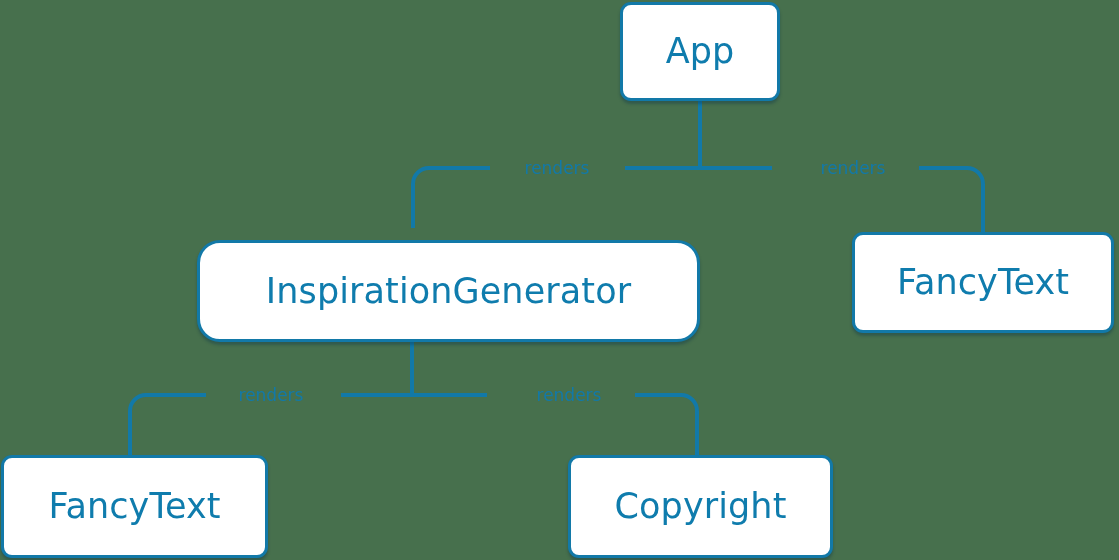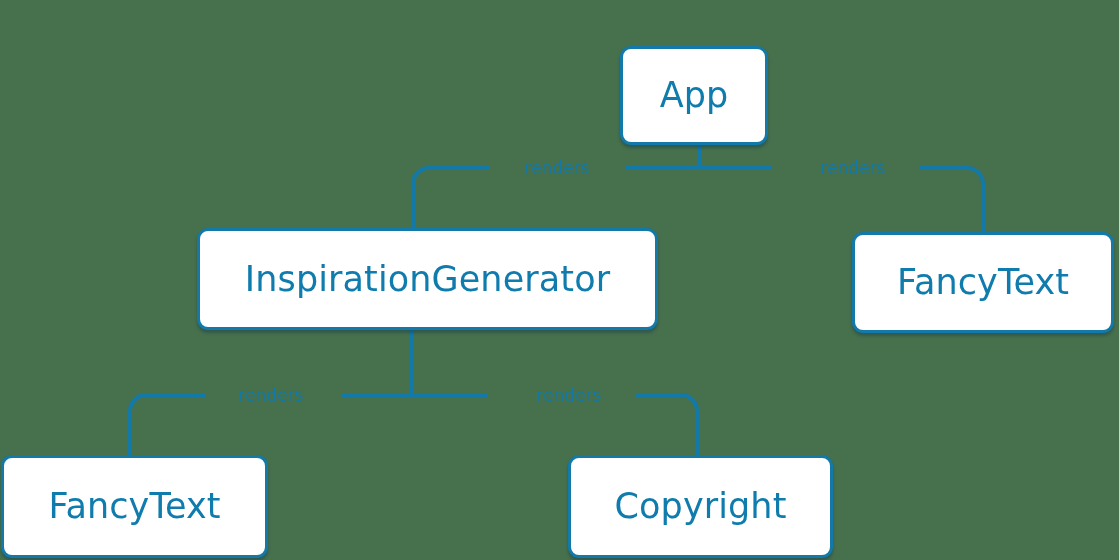--- a/index.html
+++ b/index.html
@@ -71,25 +71,25 @@
       <path d="M 700 168 L 772 168 M 919 168 L 967 168 A 16 16 0 0 1 983 184 L 983 232"></path>
 
       <path d="M 412 330 L 412 395"></path>
 
       <path d="M 412 395 L 341 395 M 206 395 L 146 395 A 16 16 0 0 0 130 411 L 130 455"></path>
 
       <path d="M 412 395 L 487 395 M 635 395 L 681 395 A 16 16 0 0 1 697 411 L 697 455"></path>
     </g>
   </svg>
 
-  <div class="node" style="left:620px; top:2px; width:148px; height:99px;margin-top:44px;">
+  <div class="node" style="left:620px; top:2px; width:160px; height:99px;">
     <span class="node-label">App</span>
   </div>
 
-  <div class="node" style="left:197px; top:228px; width:461px; height:102px;">
+  <div class="node" style="left:197px; top:240px; width:503px; height:102px;border-radius:23px;">
     <span class="node-label">InspirationGenerator</span>
   </div>
 
   <div class="node" style="left:852px; top:232px; width:262px; height:101px;">
     <span class="node-label">FancyText</span>
   </div>
 
   <div class="node" style="left:1px; top:455px; width:267px; height:103px;">
     <span class="node-label">FancyText</span>
   </div>

